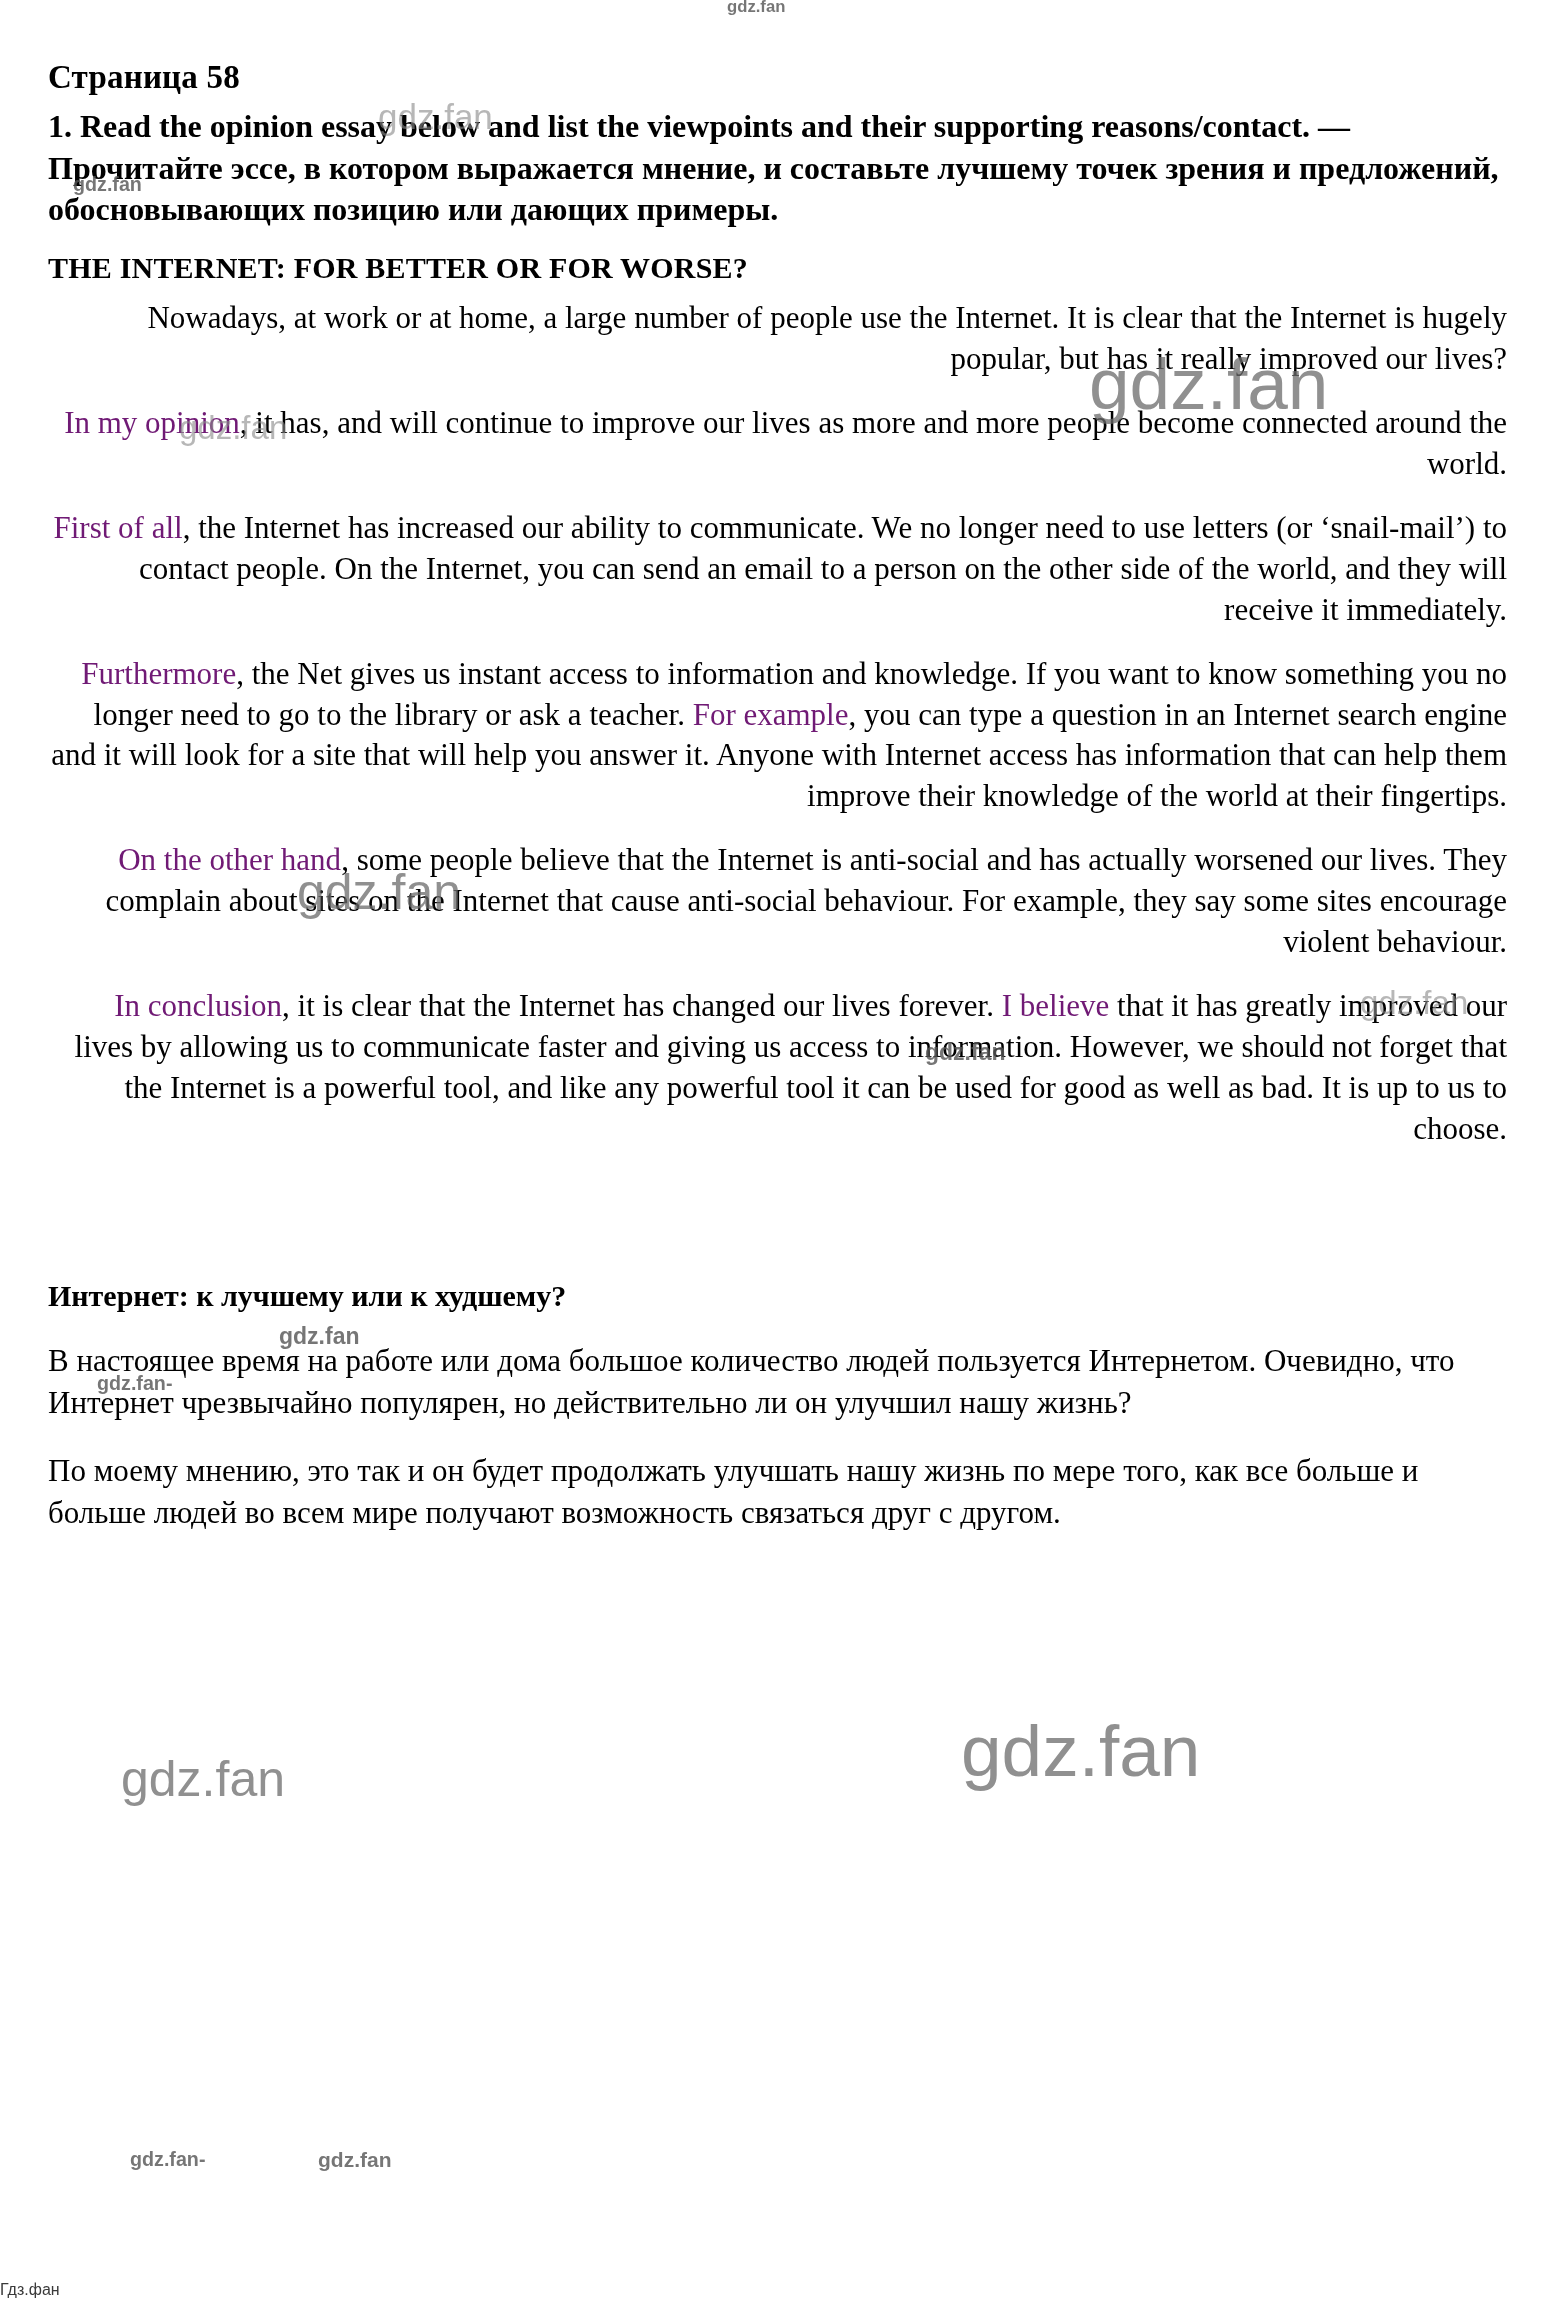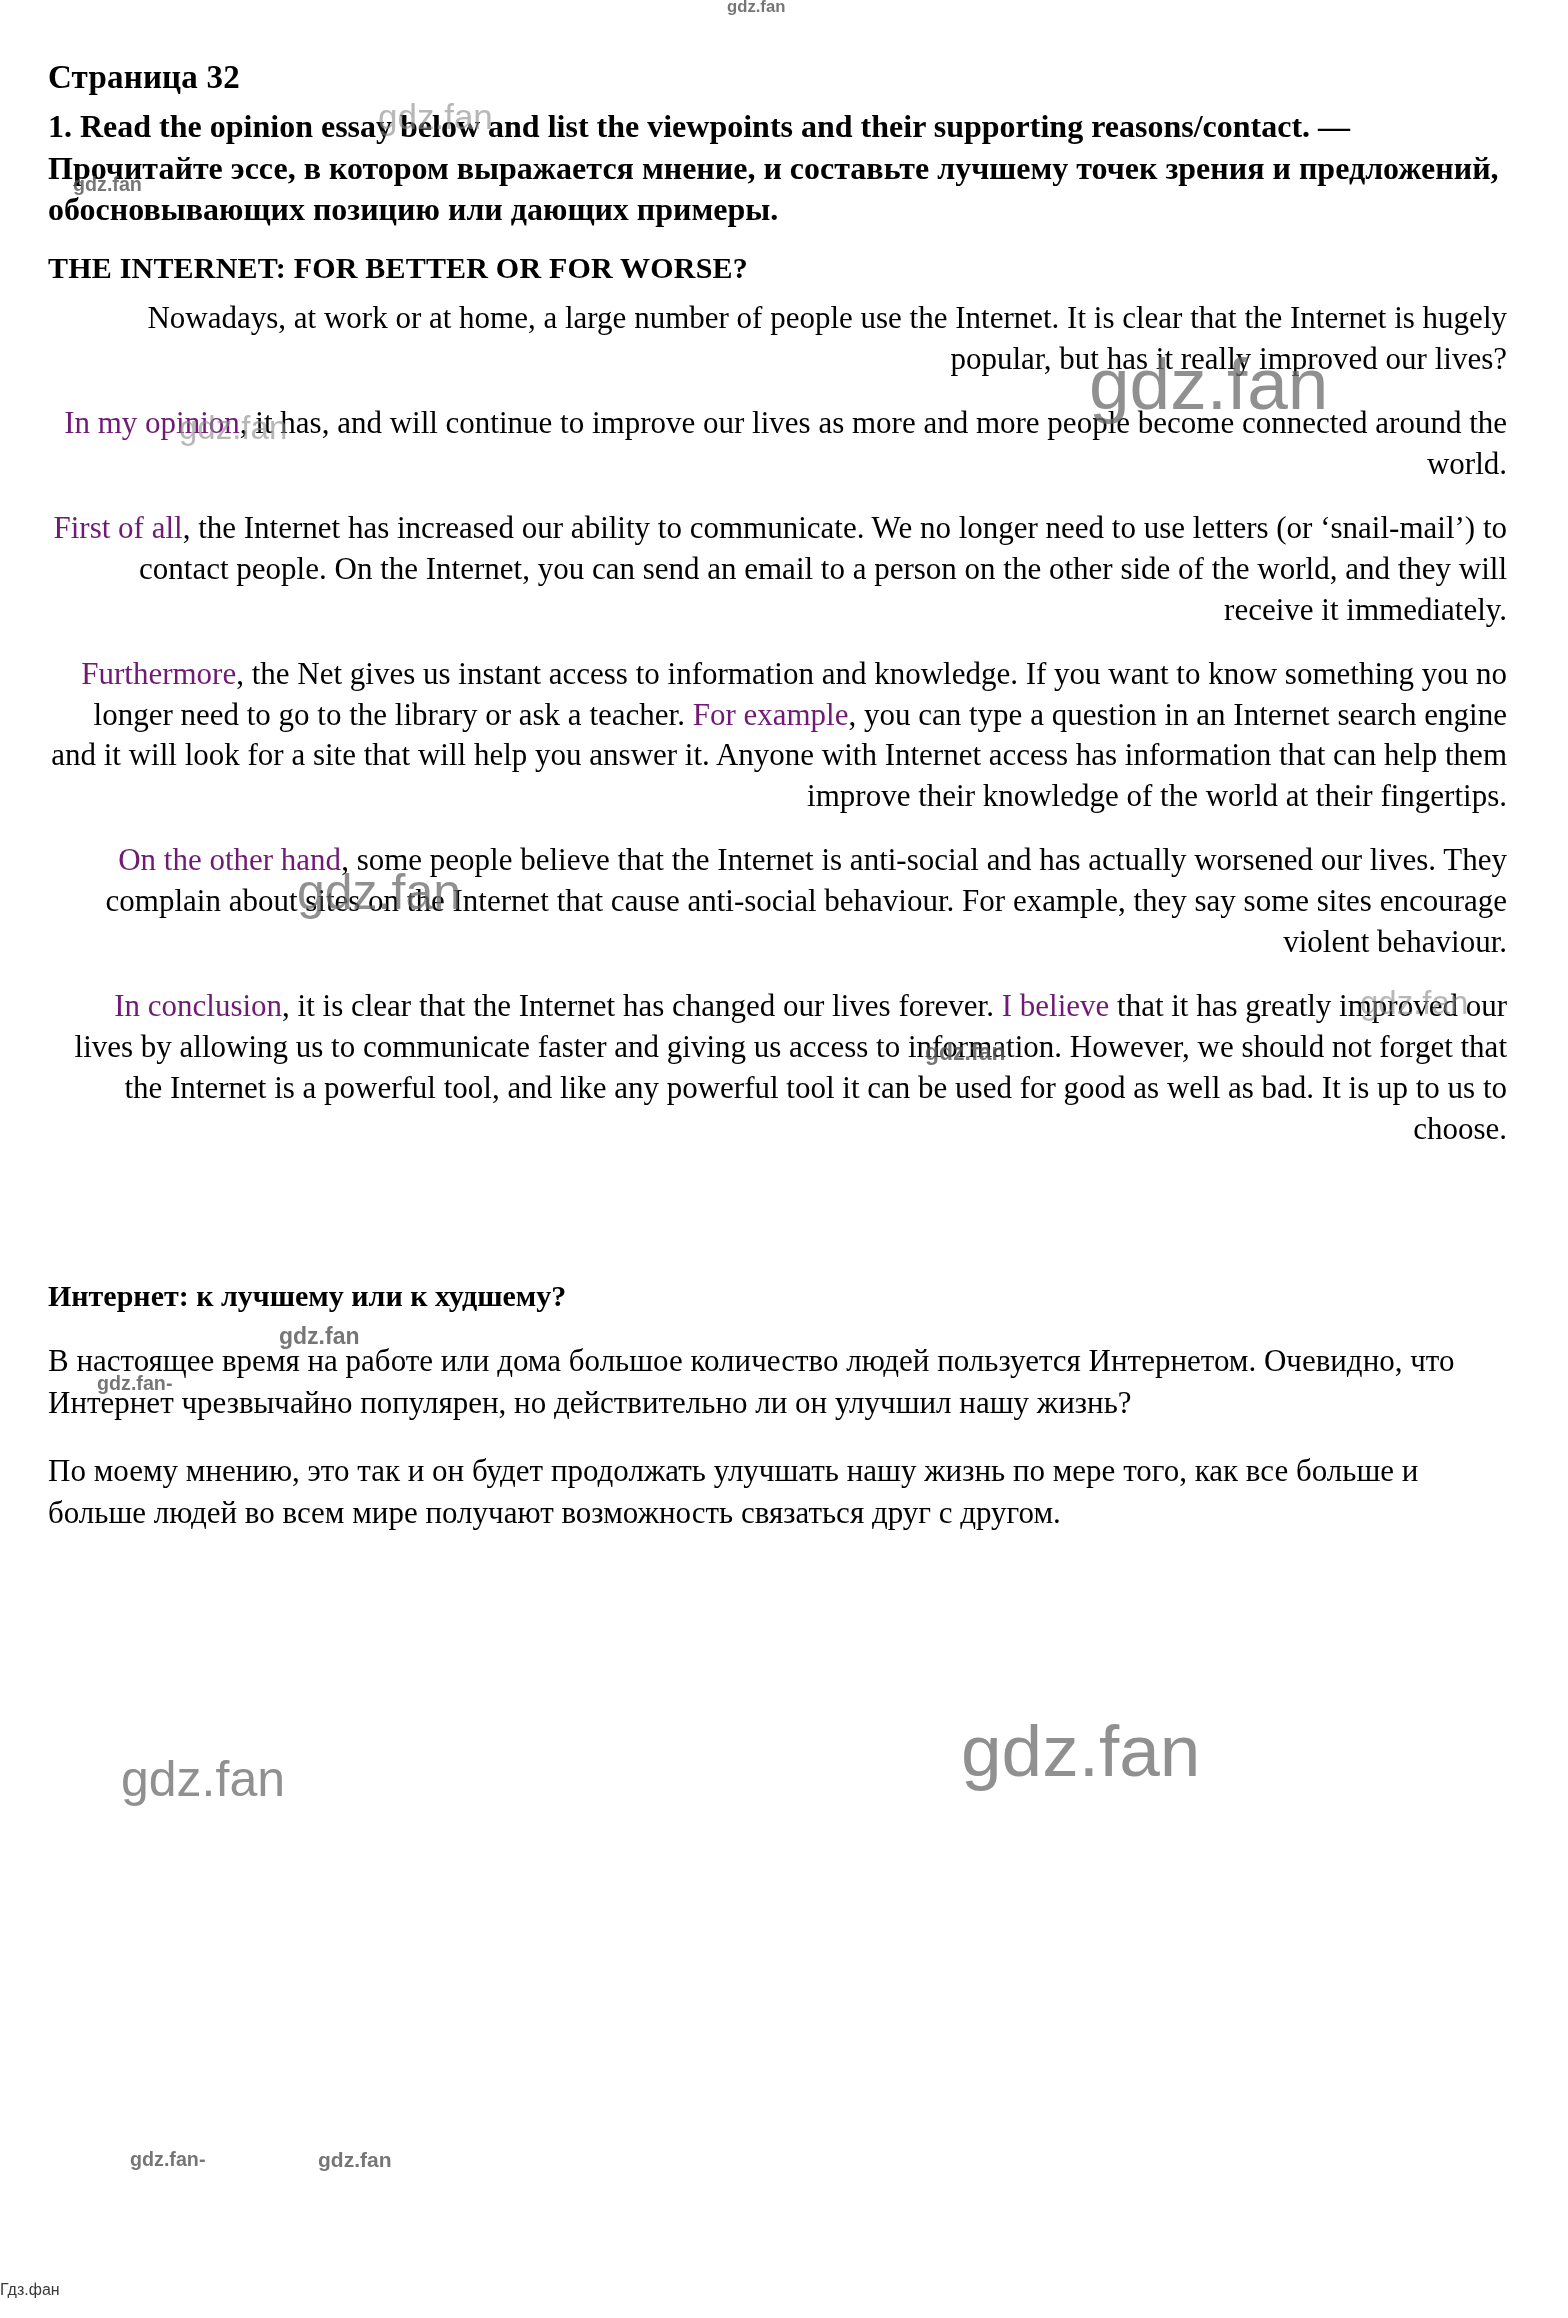--- a/index.html
+++ b/index.html
@@ -110,21 +110,21 @@
       <div class="wm " style="left: 1360px; top: 984px; font-size: 33px;">gdz.fan</div>
       <div class="wm tiny" style="left: 925px; top: 1039px; font-size: 23px;">gdz.fan</div>
       <div class="wm tiny" style="left: 279px; top: 1323px; font-size: 23px;">gdz.fan</div>
       <div class="wm tiny" style="left: 97px; top: 1372px; font-size: 19.7px;">gdz.fan-</div>
       <div class="wm dark" style="left: 961px; top: 1709px; font-size: 73px;">gdz.fan</div>
       <div class="wm dark" style="left: 121px; top: 1750px; font-size: 50px;">gdz.fan</div>
       <div class="wm tiny" style="left: 130px; top: 2148px; font-size: 19.7px;">gdz.fan-</div>
       <div class="wm tiny" style="left: 318px; top: 2148px; font-size: 21px;">gdz.fan</div>
     </div>
 
-  <h1 class="page-title">Страница 32</h1>
+  <h1 class="page-title">Страница 58</h1>
 
   <div class="task">
     <span>1.</span>
     <span>Read the opinion essay below and list the viewpoints and their supporting reasons/contact.</span>
     <span>—</span>
     <span>Прочитайте эссе, в котором выражается мнение, и составьте лучшему точек зрения и предложений, обосновывающих позицию или дающих примеры.</span>
   </div>
 
   <div class="essay-title">THE INTERNET: FOR BETTER OR FOR WORSE?</div>
 

